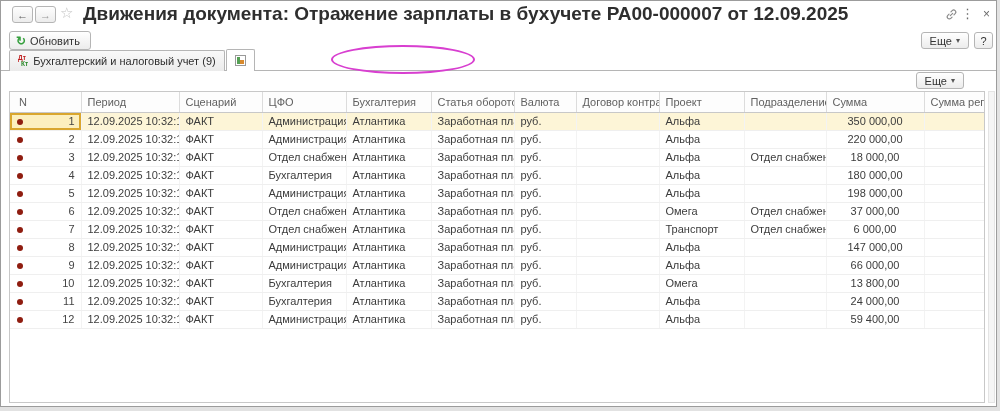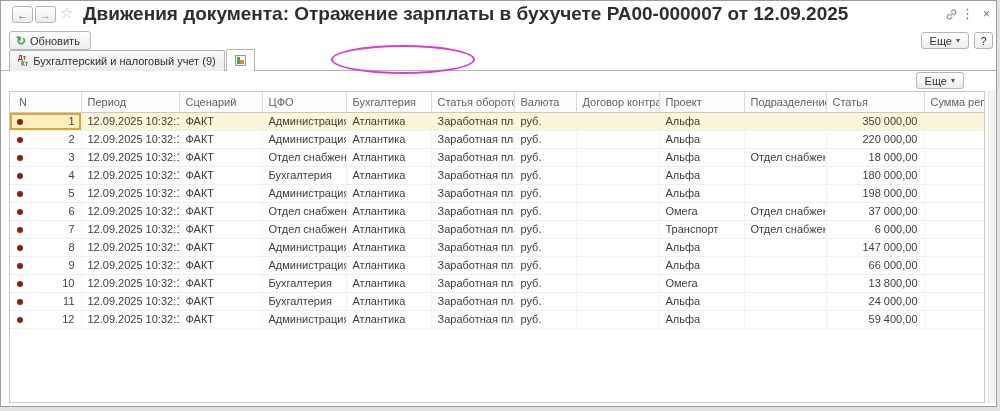--- a/index.html
+++ b/index.html
@@ -85,21 +85,21 @@
     height:20px; font-weight:400; font-size:11px; color:#616161; text-align:left;
     padding:0 4px 0 6px; border-right:1px solid #dcdcdc; border-bottom:1px solid #c8c8c8;
     background:#fdfdfd; white-space:nowrap; overflow:hidden;
   }
   th.n-col { padding-left:9px; }
   td {
     height:18px; font-size:11px; padding:0 6px; color:#3c3c3c;
     border-right:1px solid #f3f3f3; border-bottom:1px solid #efefef;
     white-space:nowrap; overflow:hidden;
   }
-  td.num { text-align:right; }
+  td.num { text-align:center; }
   td.ncell { position:relative; text-align:right; color:#444; }
   .marker { position:absolute; left:7px; top:6px; width:6px; height:6px; border-radius:50%; background:#8f1d10; }
   tr.sel td { background:#fdf5d7; }
   tr.sel td.sel-cell { box-shadow:inset 0 0 0 2px #d9a62e; background:#fcefbe; }
 
   .vscroll {
     position:absolute; left:987px; top:90px; width:7px; bottom:3px;
     background:#f5f5f5; border:1px solid #e4e4e4;
   }
 
@@ -178,21 +178,21 @@
             <th class="n-col">N</th>
             <th>Период</th>
             <th>Сценарий</th>
             <th>ЦФО</th>
             <th>Бухгалтерия</th>
             <th>Статья оборотов</th>
             <th>Валюта</th>
             <th>Договор контрагента</th>
             <th>Проект</th>
             <th>Подразделение</th>
-            <th>Статья</th>
+            <th>Сумма</th>
             <th>Сумма регл.</th>
           </tr>
         </thead>
       <tbody id="tbody">
           <tr class="sel">
             <td class="ncell sel-cell"><span class="marker"></span>1</td>
             <td>12.09.2025 10:32:15</td>
             <td>ФАКТ</td>
             <td>Администрация</td>
             <td>Атлантика</td>

